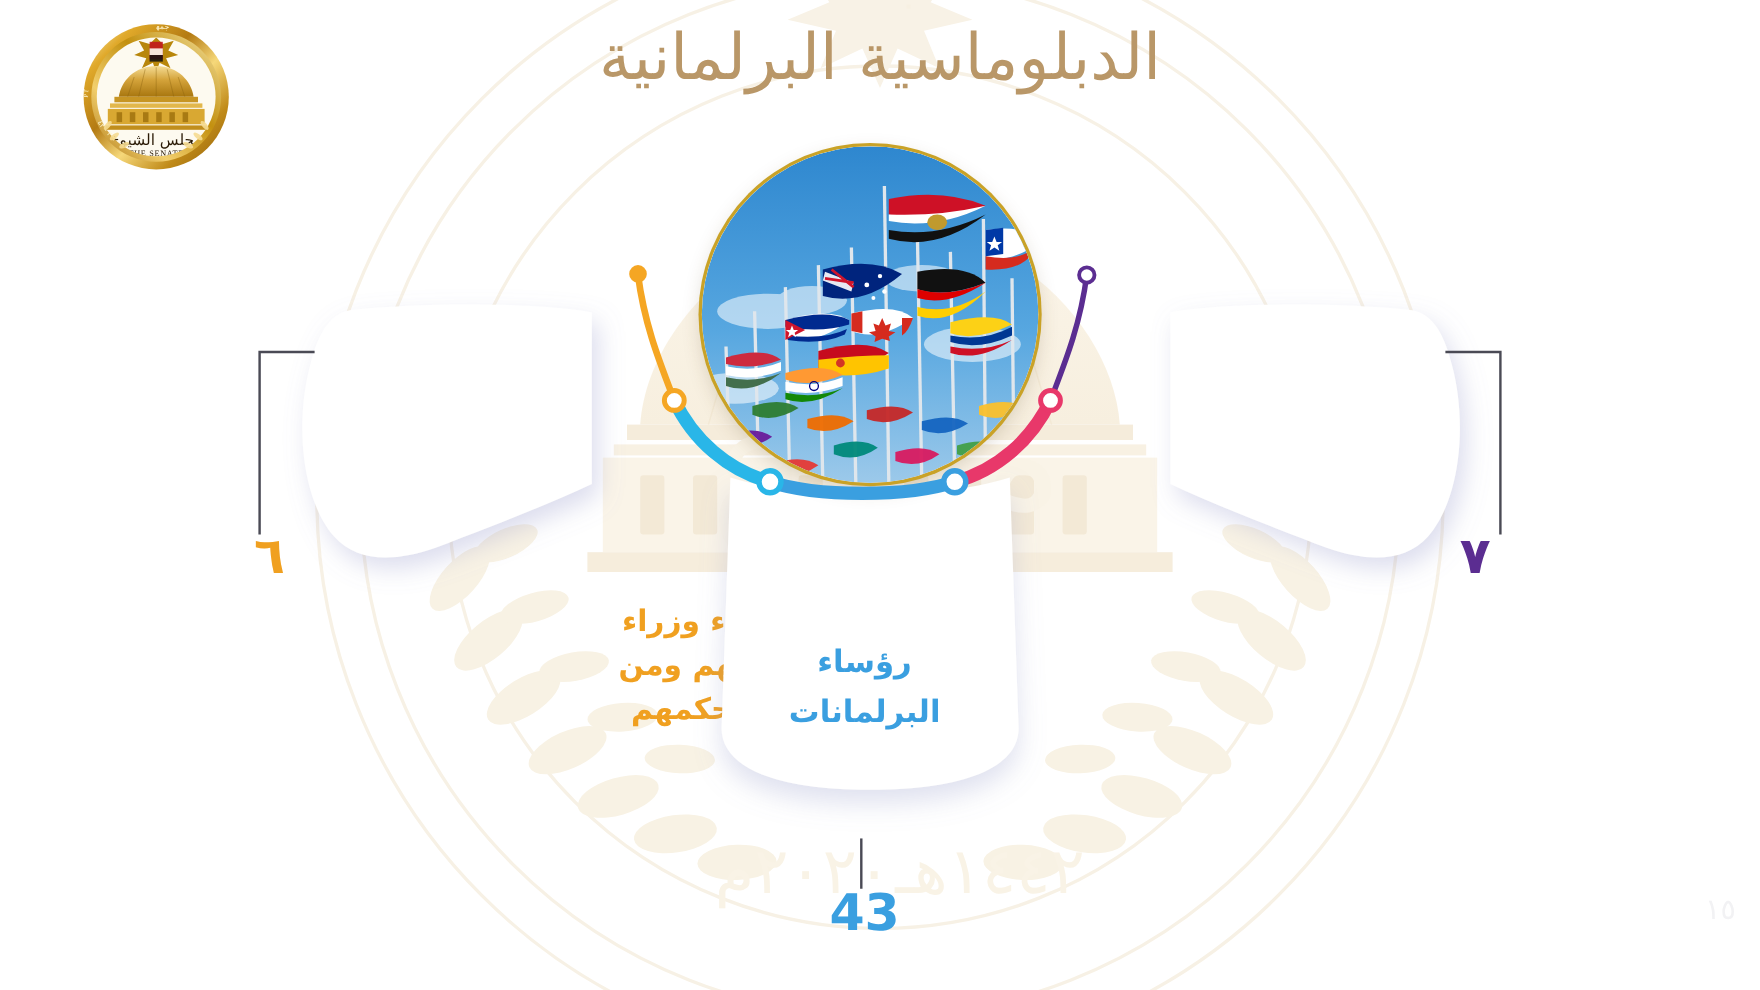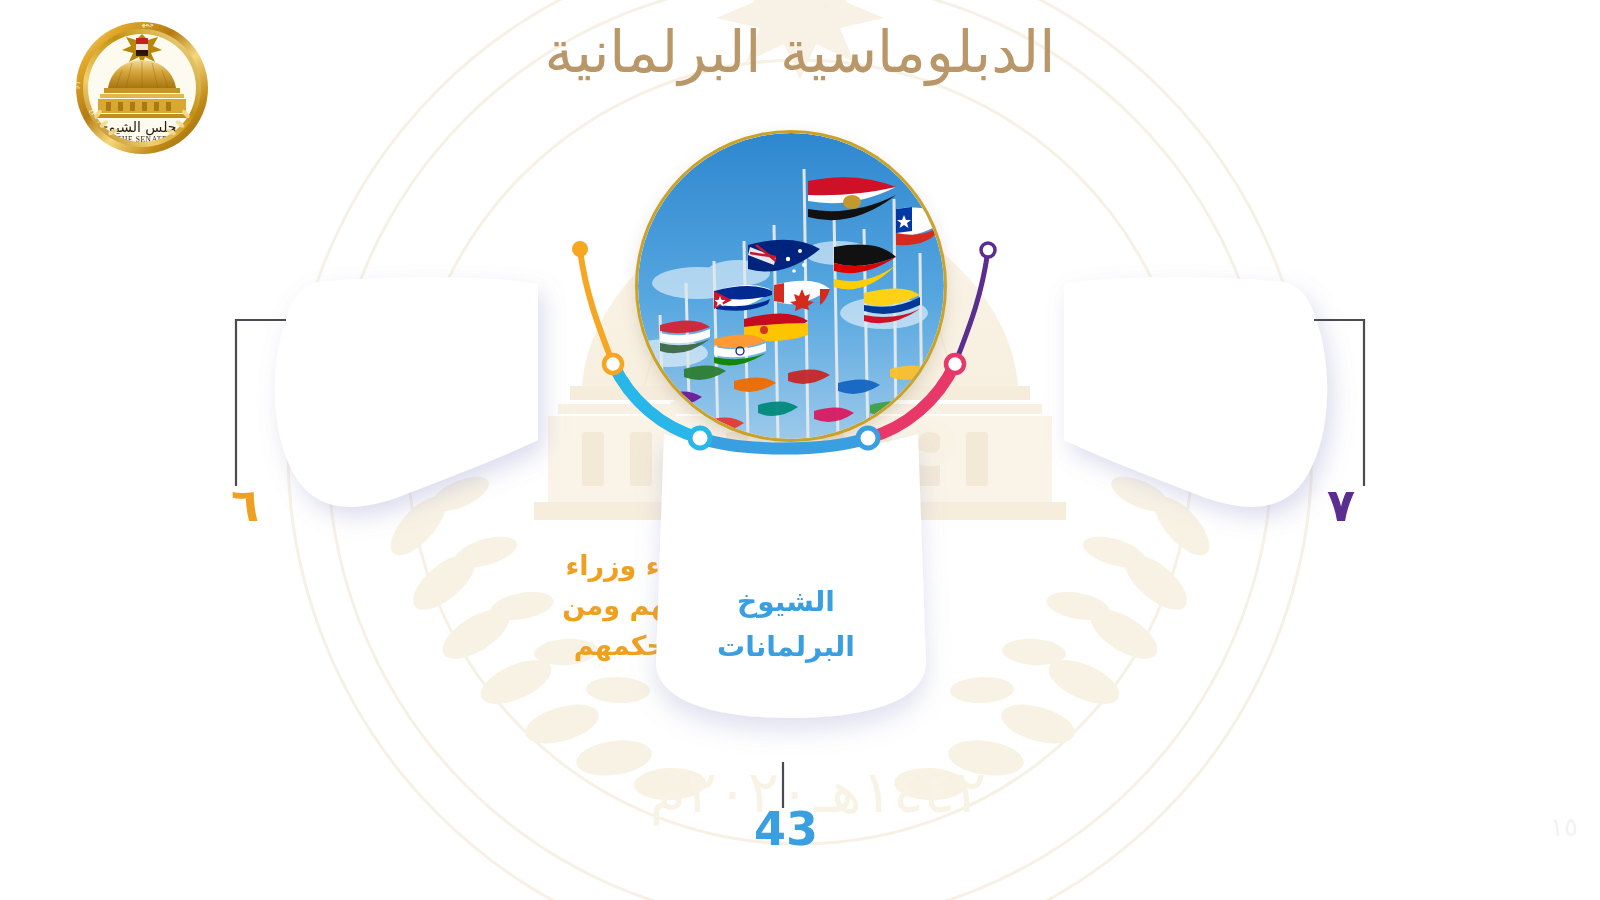--- a/index.html
+++ b/index.html
@@ -399,21 +399,21 @@
           <feDropShadow dx="0" dy="12" stdDeviation="12" flood-color="#8b90c4" flood-opacity="0.28"></feDropShadow>
         </filter>
       </defs>
       <path d="M 28 4
                C 100 26, 210 26, 282 4
                L 290 232
                C 290 268, 240 288, 155 288
                C 70 288, 20 268, 20 232 Z" fill="#ffffff" filter="url(#cardShadowB)"></path>
     </svg>
   </div>
-  <div class="card-bottom-text">الشيوخ
+  <div class="card-bottom-text">رؤساء
 البرلمانات</div>
 
   <div class="flags-circle">
     <svg width="306" height="306" viewBox="0 0 306 306" xmlns="http://www.w3.org/2000/svg">
       <defs>
         <linearGradient id="sky" x1="0" y1="0" x2="0" y2="1">
           <stop offset="0%" stop-color="#2e87cf"></stop>
           <stop offset="55%" stop-color="#57a7e0"></stop>
           <stop offset="100%" stop-color="#9cc9ea"></stop>
         </linearGradient>

